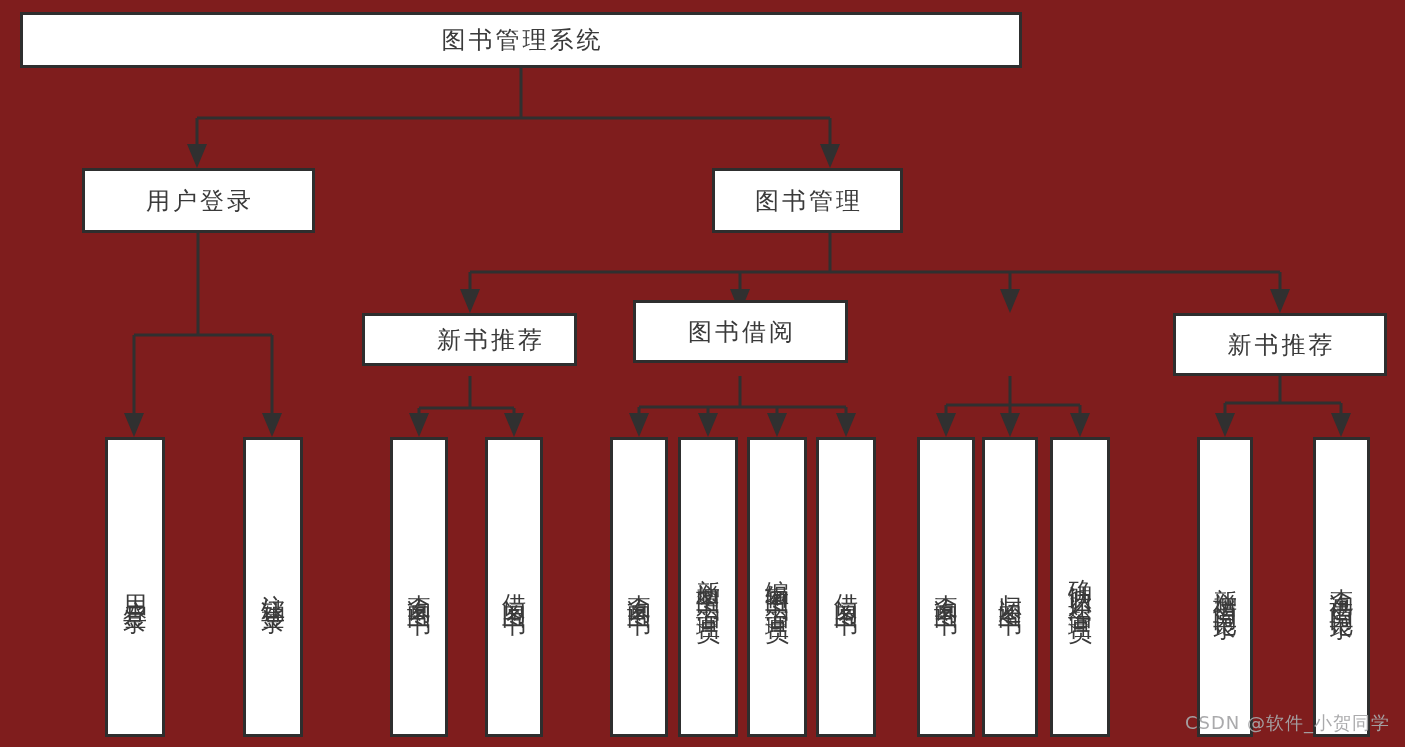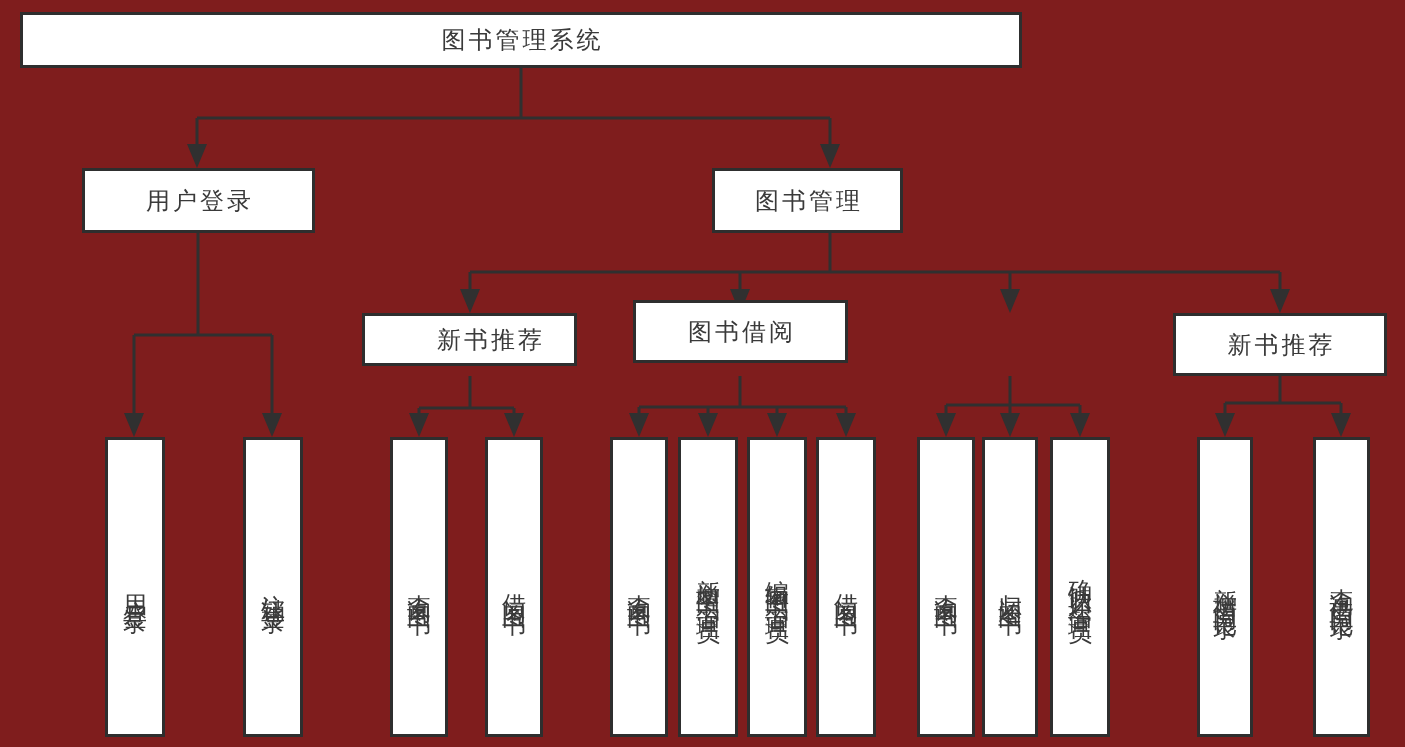--- a/index.html
+++ b/index.html
@@ -161,14 +161,15 @@
     <span class="v-label">确认归还（管理员）</span>
   </div>
 
   <div class="box" style="left:1197px; top:437px; width:56px; height:300px;">
     <span class="v-label">新增借阅记录</span>
   </div>
   <div class="box" style="left:1313px; top:437px; width:57px; height:300px;">
     <span class="v-label">查询借阅记录</span>
   </div>
 
+  <div class="watermark">CSDN @软件_小贺同学</div>
 
 </div>
 
 </body></html>

